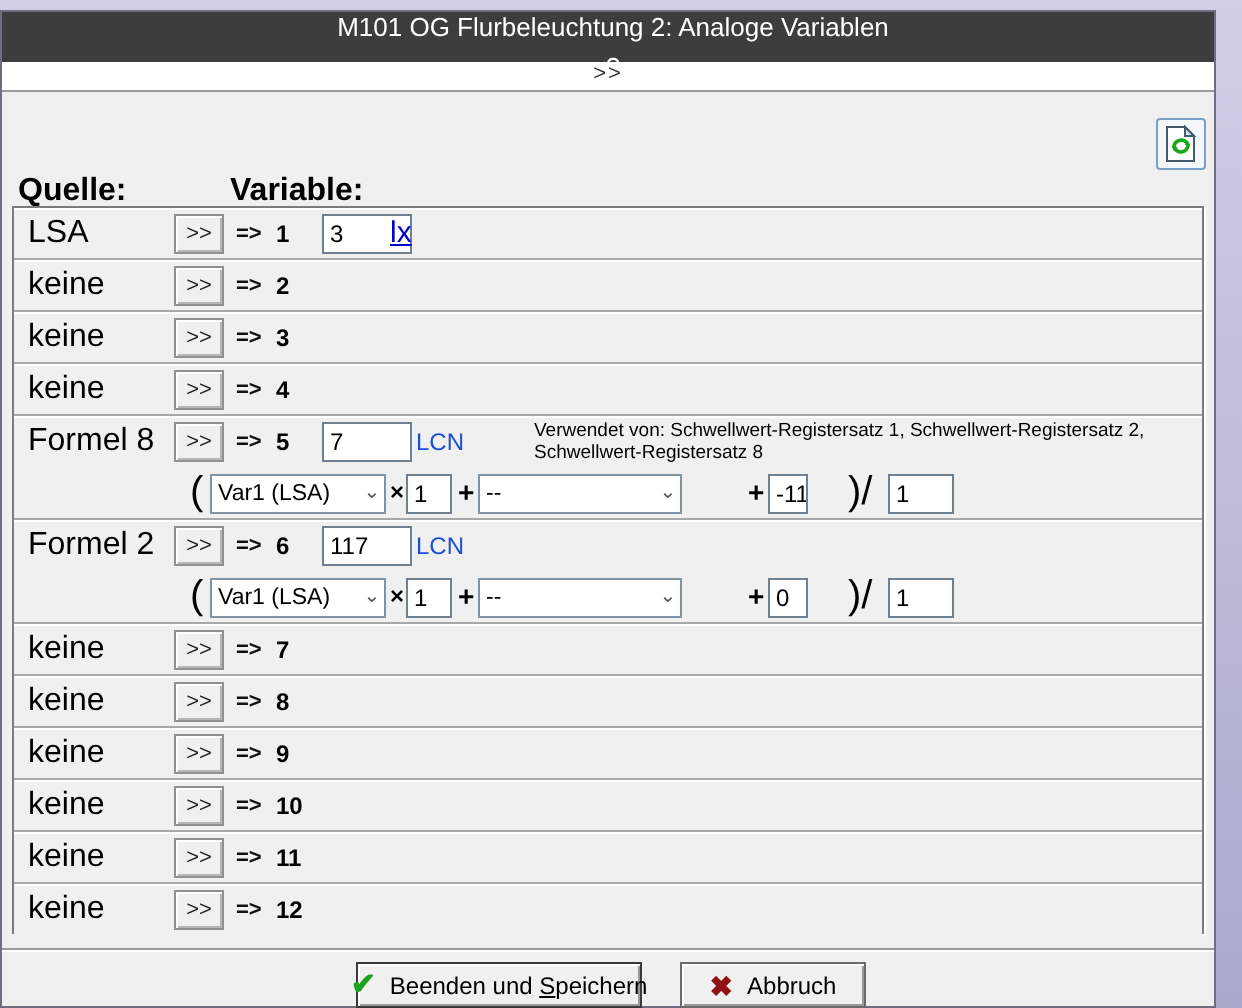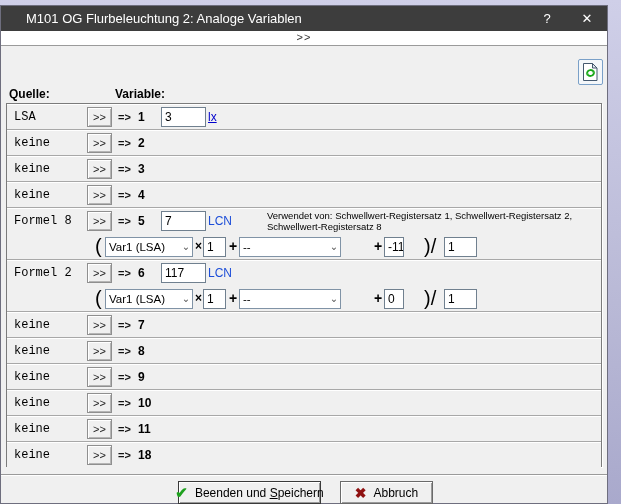--- a/index.html
+++ b/index.html
@@ -8,21 +8,21 @@
     font-family:"Liberation Sans",sans-serif;
     background:linear-gradient(180deg,#cfcfe8 0%,#b9b9d6 60%,#a9a9cc 100%);
   }
   .dialog{
     position:absolute;left:0;top:5px;width:608px;height:499px;
     background:#f0f0f0;border:1px solid #6e6e7e;box-sizing:border-box;
   }
   
   .titlebar{
     height:25px;background:#3d3d3d;color:#fff;display:flex;align-items:center;
-    padding-left:25px;font-size:13px;
+    padding-left:5px;font-size:13px;flex-direction:column;
   }
   .title-text{flex:0 1 auto;white-space:nowrap;}
   .title-spacer{flex:1;}
   .tb-btn{
     width:40px;height:25px;line-height:25px;text-align:center;color:#fff;
     font-size:13px;background:transparent;border:none;padding:0;cursor:default;
     font-family:"Liberation Sans",sans-serif;
   }
   
   .expander-bar{
@@ -36,52 +36,52 @@
     position:absolute;left:7px;top:15px;width:115px;height:21px;box-sizing:border-box;
     background:linear-gradient(180deg,#ffffff,#f2f2f2);
     border:1px solid #8e8e8e;border-bottom:none;border-radius:2px 2px 0 0;
     font-size:11.5px;line-height:20px;padding-left:6px;color:#111;
   }
   .refresh-btn{
     position:absolute;left:577px;top:13px;width:25px;height:26px;box-sizing:border-box;
     background:#f4f7fa;border:1px solid #7aa0c8;border-radius:2px;
     display:flex;align-items:center;justify-content:center;padding:0;
   }
-  .col-head{position:absolute;top:41px;font-size:12px;font-weight:bold;color:#000;}
+  .col-head{position:absolute;top:41px;font-size:16px;font-weight:bold;color:#000;}
   .col-head.q{left:8px;}
   .col-head.v{left:114px;}
   
   .listbox{
     position:absolute;left:5px;top:57px;width:596px;height:364px;box-sizing:border-box;
     border:1px solid #7b7b7b;background:#f0f0f0;box-shadow:1px 1px 0 #fff;
   }
   .lrow{
     position:relative;box-sizing:border-box;border-bottom:1px solid #a8a8a8;
     box-shadow:inset 0 1px 0 #ffffff;background:#f0f0f0;
   }
   .lrow.h1{height:26px;}
   .lrow.h2{height:52px;}
   .lrow:last-child{border-bottom:none;}
-  .src{position:absolute;left:7px;top:0;height:38px;line-height:26px;font-size:12px;color:#000;font-family:Liberation Mono, monospace;}
+  .src{position:absolute;left:7px;top:0;height:38px;line-height:26px;font-size:16px;color:#000;}
   .assign{
     position:absolute;left:80px;top:3px;width:25px;height:20px;box-sizing:border-box;
     background:#f0f0f0;border:1px solid #8f8f8f;
     box-shadow:inset 1px 1px 0 #ffffff,inset -1px -1px 0 #b5b5b5;
     font-size:11px;line-height:16px;text-align:center;padding:0;color:#222;
     font-family:"Liberation Sans",sans-serif;letter-spacing:0px;
   }
   .maps{position:absolute;left:111px;top:0;height:26px;line-height:26px;font-size:11px;color:#111;font-weight:bold;}
   .num{position:absolute;left:131px;top:0;height:26px;line-height:26px;font-size:12px;font-weight:bold;color:#000;}
   .val-input{
     position:absolute;left:154px;top:3px;width:45px;height:20px;box-sizing:border-box;
     border:1px solid #70808f;background:#fff;font-size:12px;padding:0 0 0 3px;
     font-family:"Liberation Sans",sans-serif;
   }
   .unit{position:absolute;left:201px;top:0;height:26px;line-height:26px;font-size:12px;color:#1d4ed8;}
-  .unit-link{position:absolute;left:201px;top:0;height:36px;line-height:26px;font-size:12px;color:#0000cc;text-decoration:underline;cursor:pointer;}
+  .unit-link{position:absolute;left:188px;top:0;height:36px;line-height:26px;font-size:15px;color:#0000cc;text-decoration:underline;cursor:pointer;}
   .used-by{position:absolute;left:260px;top:3px;width:352px;font-size:9.5px;line-height:10.5px;color:#000;}
   .used-by span{display:block;white-space:nowrap;}
   
   .formula{position:absolute;left:0;top:26px;right:0;height:26px;}
   .paren{position:absolute;top:0;height:26px;line-height:25px;font-size:20px;color:#000;}
   .paren.open{left:88px;}
   .paren.close{left:417px;}
   .combo{
     position:absolute;top:3px;height:20px;box-sizing:border-box;background:#fff;
     border:1px solid #8093a6;font-size:11.5px;line-height:18px;color:#000;
@@ -268,21 +268,21 @@
         <span class="src">keine</span>
         <button class="assign">&gt;&gt;</button>
         <span class="maps">=&gt;</span>
         <span class="num">11</span>
       </div>
 
       <div class="lrow h1">
         <span class="src">keine</span>
         <button class="assign">&gt;&gt;</button>
         <span class="maps">=&gt;</span>
-        <span class="num">18</span>
+        <span class="num">12</span>
       </div>
 
     </div>
 
     <div class="footer-line"></div>
 
     <button class="dlg-btn save">
       <span class="check-ic">✔</span>
       <span class="btn-label"><span>Beenden und </span><span class="accel">S</span><span>peichern</span></span>
     </button>

